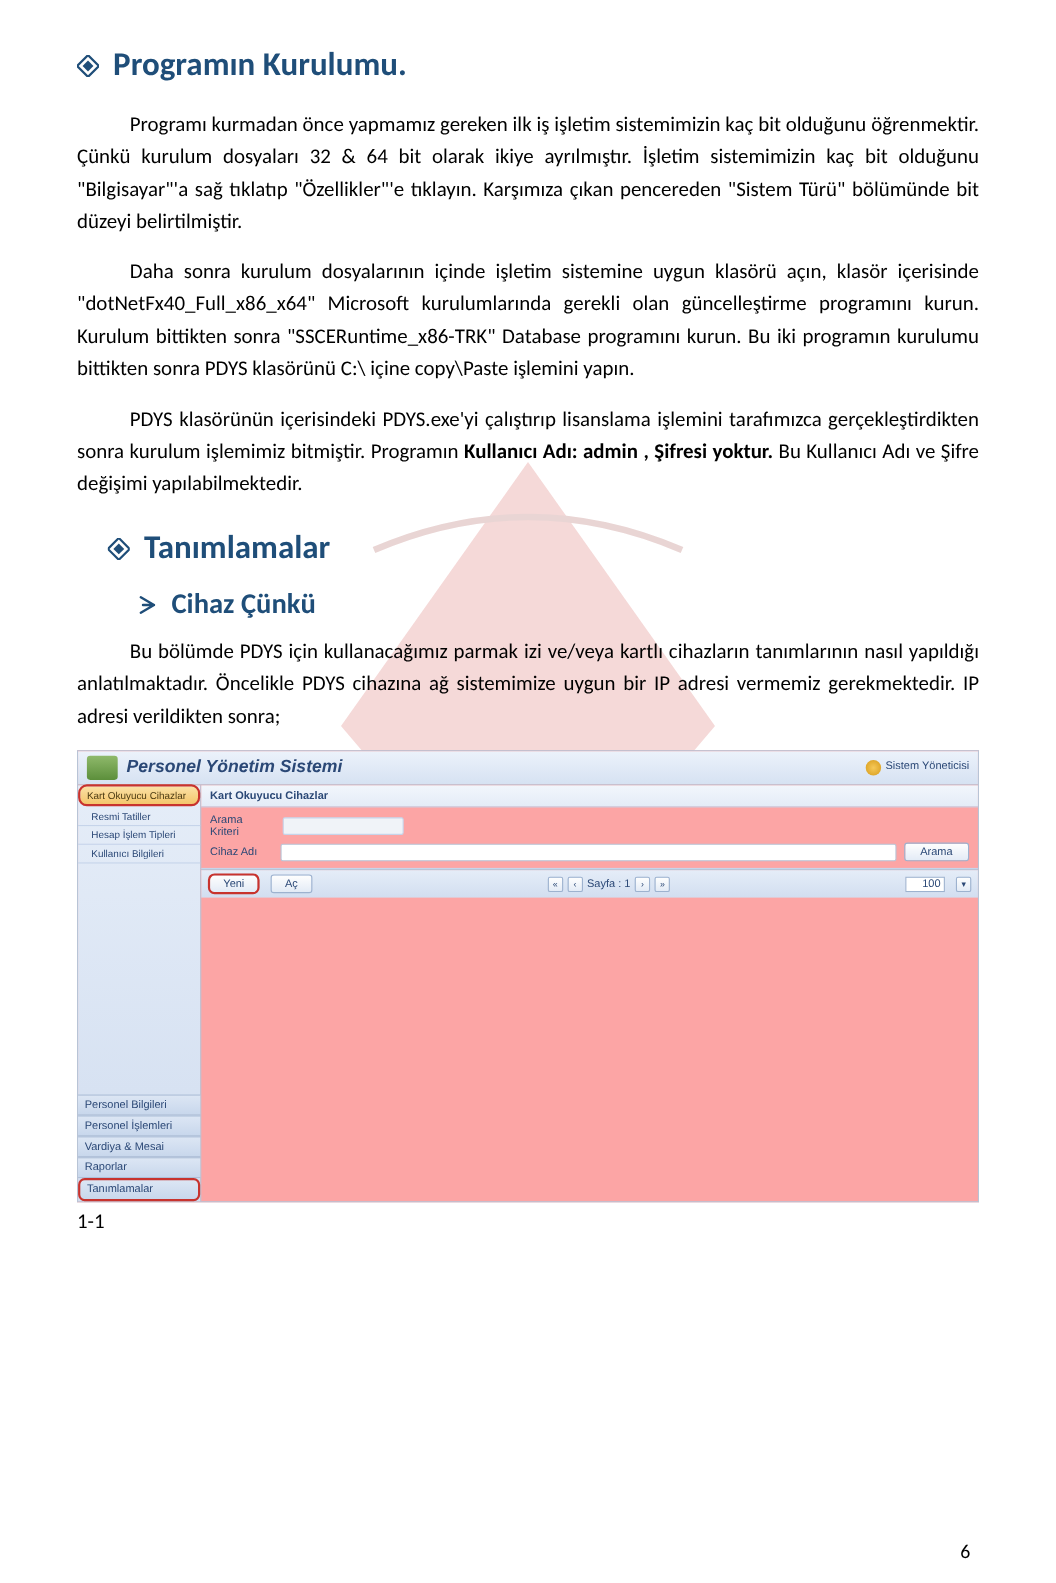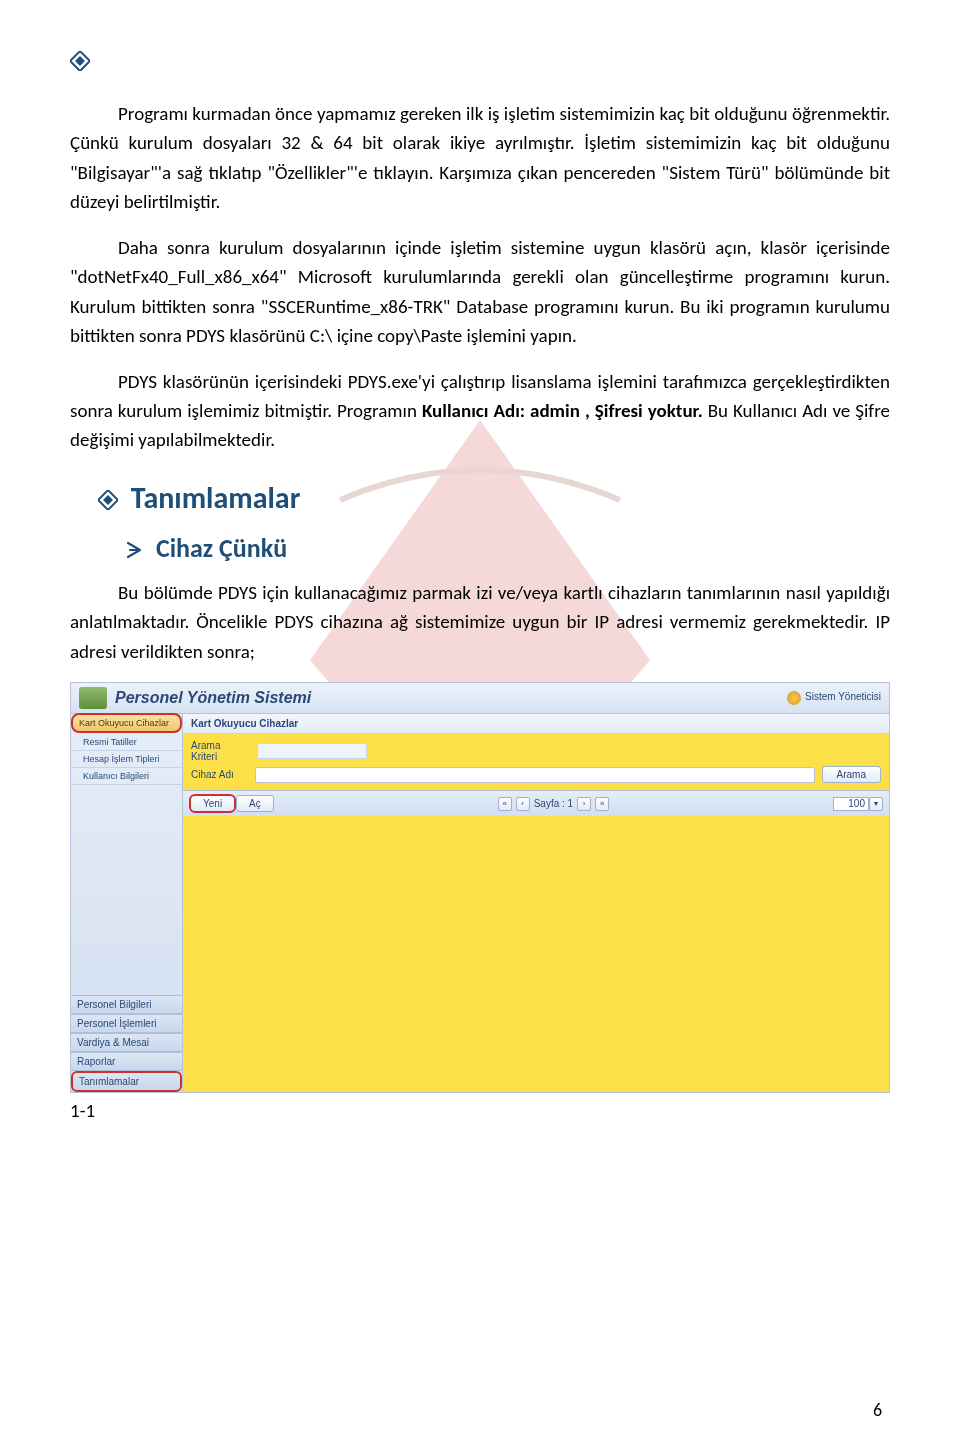--- a/index.html
+++ b/index.html
@@ -68,21 +68,21 @@
     margin-bottom: 16px;
     text-indent: 48px;
   }
   .bold { font-weight: bold; }
 
   
   .app-screenshot {
     border: 1px solid #b8c4d6;
     font-family: Tahoma, Verdana, sans-serif;
     font-size: 10px;
-    background: #fde047;
+    background: #fca5a5;
     margin-top: 8px;
     position: relative;
   }
   .app-titlebar {
     background: linear-gradient(#ecf2fb, #d6e2f2);
     padding: 4px 8px;
     display: flex;
     align-items: center;
     justify-content: space-between;
     border-bottom: 1px solid #b8c4d6;
@@ -122,21 +122,21 @@
   .gh { padding: 3px 8px; border-right: 1px solid #c6d4ea; }
   .gh.kod { flex: 0 0 190px; }
   .gh.hareket { flex: 1; }
   .grid-row { display:flex; background:#3d8bdf; color:#fff; font-size:10px; }
   .gc { padding: 3px 8px; border-right: 1px solid #6aa9e6; }
   .gc.kod { flex: 0 0 190px; }
   .gc.hareket { flex: 1; }
   .grid-blank { height: 214px; background:#fff; }
 
   .bottombar {
-    display:flex; align-items:center; 
+    display:flex; align-items:center; gap:10px;
     background: linear-gradient(#e5edf8,#d2def0);
     border-top:1px solid #b8c4d6;
     padding: 3px 6px;
     font-size: 10px; color:#2b4876;
   }
   .bottombar .btn { background: linear-gradient(#fefefe,#e3ebf6); border:1px solid #9db2cf; padding:2px 12px; border-radius:3px; }
   .bottombar .btn.red { border: 2px solid #C8332E; border-radius:6px; }
   .bottombar .pager { display:flex; align-items:center; gap:4px; margin: 0 auto; }
   .pager .nav { width:14px; height:14px; background:linear-gradient(#fefefe,#e3ebf6); border:1px solid #9db2cf; border-radius:2px; display:flex; align-items:center; justify-content:center; font-size:8px; }
   .pageinp { width:36px; height:14px; border:1px solid #9db2cf; background:#fff; text-align:right; padding-right:3px; font-size:10px; }
@@ -161,20 +161,21 @@
 
 <h1>
   <span class="bullet-diamond">
     <svg viewBox="0 0 20 20">
           <g transform="rotate(45 10 10)">
             <rect x="3" y="3" width="14" height="14" fill="none" stroke="#1F4E79" stroke-width="2"></rect>
             <rect x="6.5" y="6.5" width="7" height="7" fill="#1F4E79"></rect>
           </g>
         </svg>
   </span>
+  <span>Programın Kurulumu.</span>
 </h1>
 
 <p class="body">Programı kurmadan önce yapmamız gereken ilk iş işletim sistemimizin kaç bit olduğunu öğrenmektir. Çünkü kurulum dosyaları 32 &amp; 64 bit olarak ikiye ayrılmıştır. İşletim sistemimizin kaç bit olduğunu "Bilgisayar"'a sağ tıklatıp "Özellikler"'e tıklayın. Karşımıza çıkan pencereden "Sistem Türü" bölümünde bit düzeyi belirtilmiştir.</p>
 <p class="body">Daha sonra kurulum dosyalarının içinde işletim sistemine uygun klasörü açın, klasör içerisinde "dotNetFx40_Full_x86_x64" Microsoft kurulumlarında gerekli olan güncelleştirme programını kurun. Kurulum bittikten sonra "SSCERuntime_x86-TRK" Database programını kurun. Bu iki programın kurulumu bittikten sonra PDYS klasörünü C:\ içine copy\Paste işlemini yapın.</p>
 <p class="body">
   <span>PDYS klasörünün içerisindeki PDYS.exe'yi çalıştırıp lisanslama işlemini tarafımızca gerçekleştirdikten sonra kurulum işlemimiz bitmiştir.  Programın </span>
   <span class="bold">Kullanıcı Adı: admin , Şifresi yoktur. </span>
   <span>Bu Kullanıcı Adı ve Şifre değişimi yapılabilmektedir.</span>
 </p>
 

